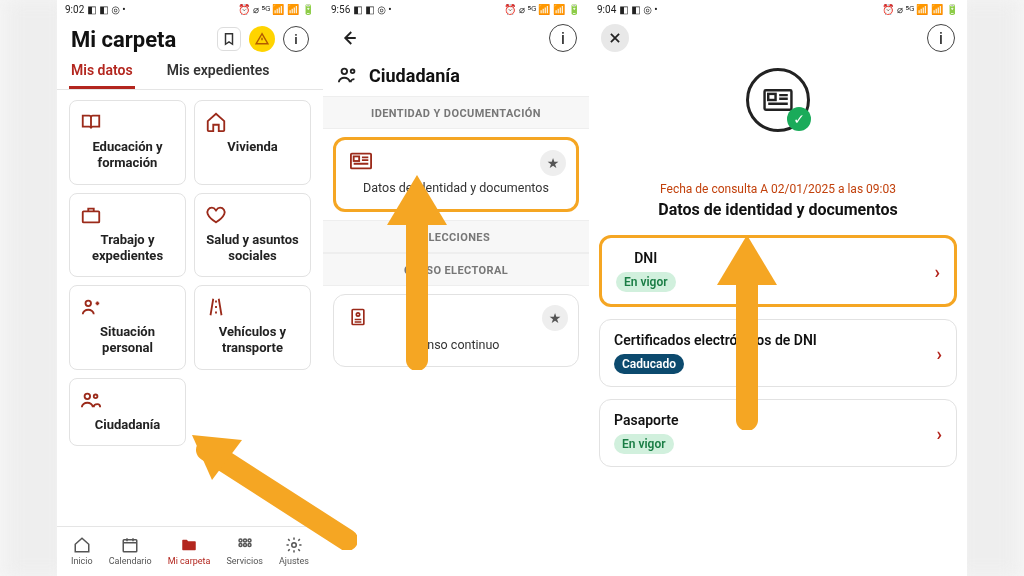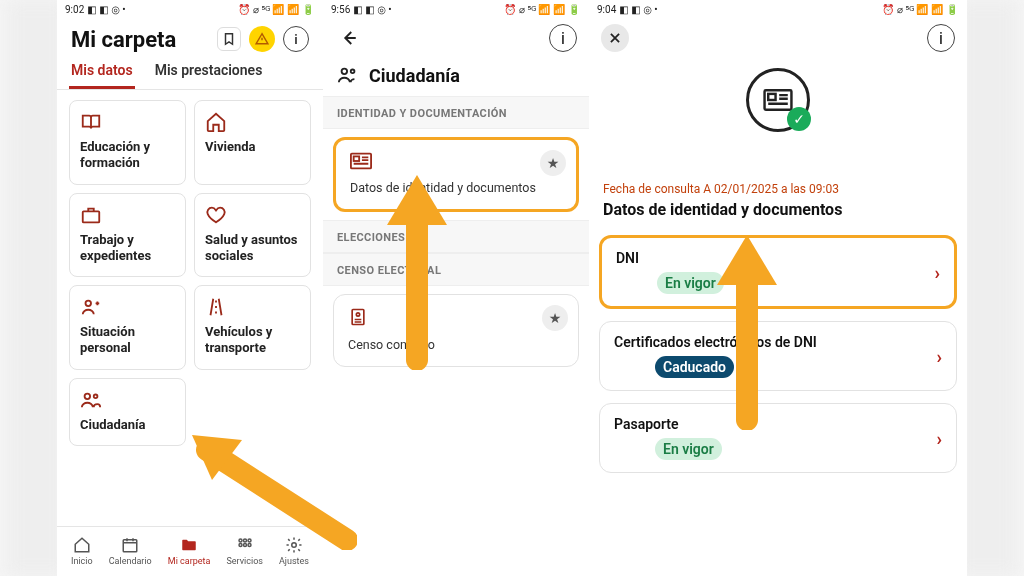--- a/index.html
+++ b/index.html
@@ -1,36 +1,36 @@
 <!DOCTYPE html>
 <html><head>
 <meta charset="utf-8">
 <style>
   * { box-sizing: border-box; margin: 0; padding: 0; font-family: -apple-system, BlinkMacSystemFont, "Segoe UI", Roboto, Arial, sans-serif; }
   body { background: #f5f5f5; width: 1024px; height: 576px; overflow: hidden; position: relative; display: flex; justify-content: center; }
   .stage { width: 910px; height: 576px; display: flex; position: relative; background: transparent; }
-  .phone { flex: 0 0 266px; height: 576px; background: #fff; display: flex; flex-direction: column; position: relative; }
+  .phone { flex: 0 0 266px; height: 576px; background: #fff; display: flex; flex-direction: column; position: relative; text-align: center; }
   .phone + .phone { border-left: 0; }
 
   
   .statusbar { height: 18px; display: flex; align-items: center; justify-content: space-between; padding: 0 8px; font-size: 10px; color: #222; }
   .statusbar .left { display:flex; align-items:center; gap:3px;}
   .statusbar .right { display:flex; align-items:center; gap:3px; }
 
   
   .p1-header { padding: 8px 14px 4px; display:flex; align-items:center; justify-content:space-between; }
   .p1-title { font-size: 22px; font-weight: 700; color:#111; }
   .p1-actions { display:flex; align-items:center; gap:8px; }
   .circ { width:26px; height:26px; border-radius:50%; display:flex; align-items:center; justify-content:center; font-size:13px; font-weight:700; }
   .circ.white-sq { background:#fff; border:1px solid #ddd; border-radius:6px; width:24px; height:24px;}
   .circ.yellow { background:#ffd400; color:#b35a00;}
   .circ.outline { border:1.5px solid #444; color:#444; background:#fff; }
 
   
-  .tabs { display:flex; border-bottom:1px solid #e5e5e5; padding: 0 12px; gap: 18px; }
+  .tabs { display:flex; border-bottom:1px solid #e5e5e5; padding: 0 12px; gap: 30px; }
   .tab { padding: 6px 2px 8px; font-size: 14px; font-weight:600; color:#333; border-bottom: 3px solid transparent; }
   .tab.active { color:#b3261e; border-bottom-color:#b3261e; }
 
   
   .grid { padding: 10px 12px; display:grid; grid-template-columns: 1fr 1fr; gap: 8px; flex:1; align-content:start; }
   .card { border:1px solid #e2e2e2; border-radius:8px; padding: 10px 10px 12px; display:flex; flex-direction:column; gap:6px; }
   .card-icon { color:#9b2a1a; width:22px; height:22px; }
   .card-label { font-size:13px; font-weight:700; color:#222; line-height:1.25; }
 
   
@@ -55,21 +55,21 @@
   
   .p3-top { height:40px; display:flex; align-items:center; justify-content: space-between; padding: 0 12px; }
   .doc-badge { width:64px; height:64px; border:3px solid #222; border-radius:50%; margin: 10px auto 6px; display:flex; align-items:center; justify-content:center; position:relative; }
   .doc-badge .check { position:absolute; right:-4px; bottom:-2px; width:24px; height:24px; background:#1aab5a; border-radius:50%; display:flex; align-items:center; justify-content:center; color:#fff; font-size:14px;}
   .p3-meta { font-size:12px; color:#c2410c; padding: 0 14px; margin-top: 44px; }
   .p3-title { font-size:16px; font-weight:700; color:#111; padding: 4px 14px 10px; }
   .row { margin: 6px 10px; border:1px solid #e2e2e2; border-radius:12px; padding: 12px 14px; display:flex; align-items:center; justify-content:space-between; }
   .row.highlight { border:3px solid #f5a623; }
   .row-left { display:flex; flex-direction:column; gap:6px; }
   .row-title { font-size:14px; font-weight:600; color:#111; }
-  .chip { font-size:14px; padding: 3px 8px; border-radius: 999px; width:fit-content; font-weight:600;margin-left:41px; }
+  .chip { font-size:12px; padding: 3px 8px; border-radius: 999px; width:fit-content; font-weight:600; }
   .chip.green { background:#d1f0dd; color:#1a7d45; }
   .chip.red { background:#0c4a6e; color:#fff; }
   .chev { color:#b3261e; font-size:18px; font-weight:700; }
 
   
   .arrow { position:absolute; pointer-events:none; }
   .arrow svg { display:block; }
 
   
   .bg-blur { position:absolute; top:0; bottom:0; width:60px; background: #eee; filter: blur(8px); }
@@ -102,21 +102,21 @@
         <div class="circ yellow">
           <svg width="14" height="14" viewBox="0 0 24 24" fill="none" stroke="#b35a00" stroke-width="2.5">
               <path d="M12 3 2 20h20z M12 10v4 M12 17h0"></path>
             </svg>
         </div>
         <div class="circ outline">i</div>
       </div>
     </div>
     <div class="tabs">
       <div class="tab active">Mis datos</div>
-      <div class="tab">Mis prestaciones</div>
+      <div class="tab">Mis expedientes</div>
     </div>
     <div class="grid">
       <div class="card">
         <svg class="card-icon" viewBox="0 0 24 24" fill="none" stroke="currentColor" stroke-width="2">
             <path d="M3 5h7a2 2 0 012 2v12a2 2 0 00-2-2H3zM21 5h-7a2 2 0 00-2 2v12a2 2 0 012-2h7z"></path>
           </svg>
         <div class="card-label">Educación y formación</div>
       </div>
       <div class="card">
         <svg class="card-icon" viewBox="0 0 24 24" fill="none" stroke="currentColor" stroke-width="2">

